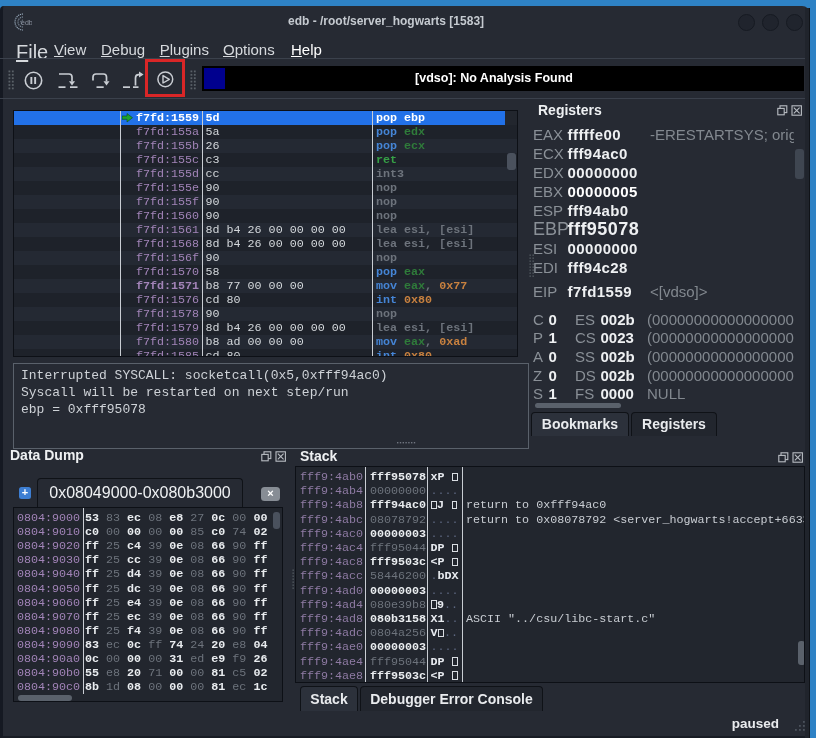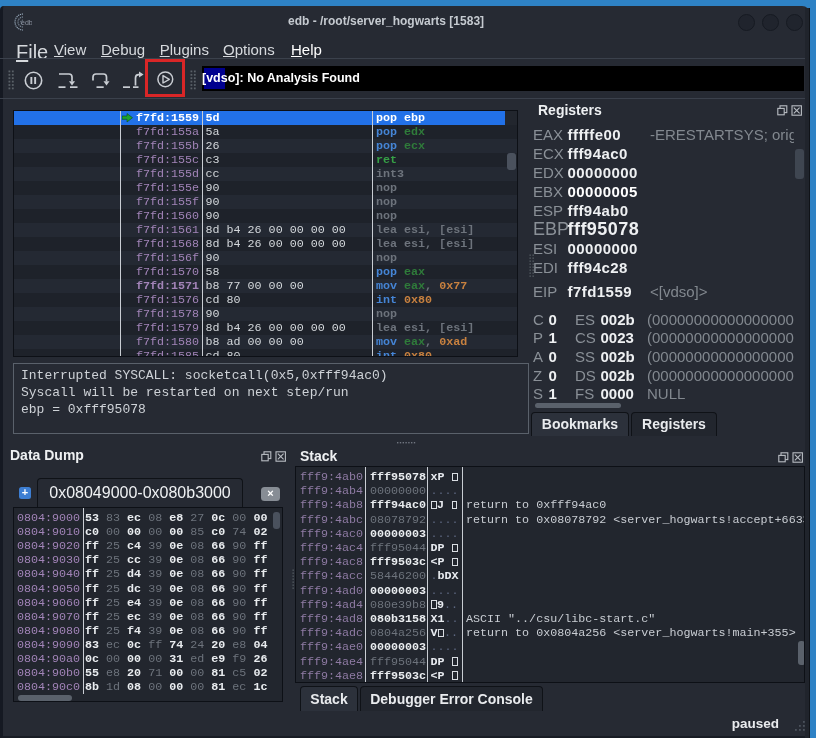--- a/index.html
+++ b/index.html
@@ -81,21 +81,21 @@
     <rect x="3" y="18.3" width="7" height="1.7" fill="#c9cdd3"></rect>
     <rect x="13" y="18.3" width="5.5" height="1.7" fill="#c9cdd3"></rect>
   </svg>
 <svg class="a" style="left:154px;top:68px" width="24" height="24">
     <circle cx="11.3" cy="11.3" r="7.4" fill="none" stroke="#c9cdd3" stroke-width="1.5"></circle>
     <polygon points="9,7.6 9,15 15.3,11.3" fill="none" stroke="#c9cdd3" stroke-width="1.4" stroke-linejoin="round"></polygon>
   </svg>
 <div class="a" style="left:145px;top:59px;width:40px;height:38px;border:3px solid #d92627"></div>
 <div class="a" style="left:202px;top:66px;width:602px;height:25px;background:#000"></div>
 <div class="a" style="left:204px;top:68px;width:21px;height:21px;background:#00008e"></div>
-<div class="a" style="left:202px;top:66px;width:584px;height:25px;line-height:25px;font-size:12.5px;font-weight:bold;color:#fff">[vdso]: No Analysis Found</div>
+<div class="a" style="left:202px;top:66px;width:584px;height:25px;line-height:25px;text-align:center;font-size:12.5px;font-weight:bold;color:#fff">[vdso]: No Analysis Found</div>
 <div class="box" style="left:13px;top:110px;width:505px;height:247px">
 <div class="a" style="left:0;top:0px;width:491px;height:14px;background:#2271e8"></div>
 <div class="a mono" style="left:122px;top:0px;line-height:14px;color:#ffffff;font-weight:bold">f7fd:1559</div>
 <div class="a mono" style="left:191.5px;top:0px;line-height:14px;color:#ffffff;font-weight:bold">5d</div>
 <div class="a mono" style="left:362px;top:0px;line-height:14px;font-weight:bold"><span style="color:#fff">pop ebp</span></div>
 <div class="a" style="left:0;top:14px;width:503px;height:14px;background:#1e222a"></div>
 <div class="a mono" style="left:122px;top:14px;line-height:14px;color:#a284b8;font-weight:normal">f7fd:155a</div>
 <div class="a mono" style="left:191.5px;top:14px;line-height:14px;color:#d3d7db;font-weight:normal">5a</div>
 <div class="a mono" style="left:362px;top:14px;line-height:14px;font-weight:bold"><span style="color:#4585d6">pop</span><span style="color:#6d737c"> </span><span style="color:#2f7c3a">edx</span></div>
 <div class="a" style="left:0;top:28px;width:503px;height:14px;background:#242933"></div>
@@ -208,21 +208,21 @@
     <rect x="3.5" y="12.5" width="1.3" height="1.3" fill="#5a6168"></rect>
     <rect x="0.5" y="15.5" width="1.3" height="1.3" fill="#5a6168"></rect>
     <rect x="3.5" y="15.5" width="1.3" height="1.3" fill="#5a6168"></rect>
     <rect x="0.5" y="18.5" width="1.3" height="1.3" fill="#5a6168"></rect>
     <rect x="3.5" y="18.5" width="1.3" height="1.3" fill="#5a6168"></rect>
     <rect x="0.5" y="21.5" width="1.3" height="1.3" fill="#5a6168"></rect>
     <rect x="3.5" y="21.5" width="1.3" height="1.3" fill="#5a6168"></rect>
   </svg>
 <div class="tab" style="left:531px;top:412px;width:98px;height:24px;line-height:23px;background:#2c313b">Bookmarks</div>
 <div class="tab" style="left:631px;top:412px;width:86px;height:24px;line-height:23px;background:#22262e">Registers</div>
-<div class="a" style="left:13px;top:363px;width:516px;height:71px;border:1px solid #5a616b;padding:3px 7px;font-family:'Liberation Mono',monospace;font-size:13px;line-height:17.2px;color:#ced2d7;white-space:pre">Interrupted SYSCALL: socketcall(0x5,0xfff94ac0)
+<div class="a" style="left:13px;top:363px;width:516px;height:86px;border:1px solid #5a616b;padding:3px 7px;font-family:'Liberation Mono',monospace;font-size:13px;line-height:17.2px;color:#ced2d7;white-space:pre">Interrupted SYSCALL: socketcall(0x5,0xfff94ac0)
 Syscall will be restarted on next step/run
 ebp = 0xfff95078</div>
 <svg class="a" style="left:397px;top:440.5px" width="22" height="4">
     <rect x="0.0" y="1" width="1.4" height="1.4" fill="#707680"></rect>
     <rect x="2.8" y="1" width="1.4" height="1.4" fill="#707680"></rect>
     <rect x="5.6" y="1" width="1.4" height="1.4" fill="#707680"></rect>
     <rect x="8.399999999999999" y="1" width="1.4" height="1.4" fill="#707680"></rect>
     <rect x="11.2" y="1" width="1.4" height="1.4" fill="#707680"></rect>
     <rect x="14.0" y="1" width="1.4" height="1.4" fill="#707680"></rect>
     <rect x="16.799999999999997" y="1" width="1.4" height="1.4" fill="#707680"></rect>
@@ -328,21 +328,20 @@
 <div class="a mono" style="left:4px;top:130.8px;line-height:14.2px;color:#8f7ba4">fff9:4ad4</div>
 <div class="a mono" style="left:74px;top:130.8px;line-height:14.2px;color:#6d737c;font-weight:normal">080e39b8</div>
 <div class="a mono" style="left:134.5px;top:130.8px;line-height:14.2px"><span class="bb"></span><span style="color:#e8ebf0;font-weight:bold">9</span><span style="color:#5d6780">..</span></div>
 <div class="a mono" style="left:4px;top:145.0px;line-height:14.2px;color:#8f7ba4">fff9:4ad8</div>
 <div class="a mono" style="left:74px;top:145.0px;line-height:14.2px;color:#e9ecef;font-weight:bold">080b3158</div>
 <div class="a mono" style="left:134.5px;top:145.0px;line-height:14.2px"><span style="color:#e8ebf0;font-weight:bold">X1</span><span style="color:#5d6780">.</span><span style="color:#5d6780">.</span></div>
 <div class="a mono" style="left:170px;top:145.0px;line-height:14.2px;color:#c9cdd3;white-space:nowrap">ASCII "../csu/libc-start.c"</div>
 <div class="a mono" style="left:4px;top:159.2px;line-height:14.2px;color:#8f7ba4">fff9:4adc</div>
 <div class="a mono" style="left:74px;top:159.2px;line-height:14.2px;color:#6d737c;font-weight:normal">0804a256</div>
 <div class="a mono" style="left:134.5px;top:159.2px;line-height:14.2px"><span style="color:#e8ebf0;font-weight:bold">V</span><span class="bb"></span><span style="color:#5d6780">..</span></div>
-<div class="a mono" style="left:170px;top:159.2px;line-height:14.2px;color:#c9cdd3;white-space:nowrap">return to 0x0804a256 &lt;server_hogwarts!main+355&gt;</div>
 <div class="a mono" style="left:4px;top:173.39999999999998px;line-height:14.2px;color:#8f7ba4">fff9:4ae0</div>
 <div class="a mono" style="left:74px;top:173.39999999999998px;line-height:14.2px;color:#e9ecef;font-weight:bold">00000003</div>
 <div class="a mono" style="left:134.5px;top:173.39999999999998px;line-height:14.2px"><span style="color:#5d6780">....</span></div>
 <div class="a mono" style="left:4px;top:187.6px;line-height:14.2px;color:#8f7ba4">fff9:4ae4</div>
 <div class="a mono" style="left:74px;top:187.6px;line-height:14.2px;color:#6d737c;font-weight:normal">fff95044</div>
 <div class="a mono" style="left:134.5px;top:187.6px;line-height:14.2px"><span style="color:#e8ebf0;font-weight:bold">DP</span><span style="color:#5d6780"> </span><span class="bb"></span></div>
 <div class="a mono" style="left:4px;top:201.79999999999998px;line-height:14.2px;color:#8f7ba4">fff9:4ae8</div>
 <div class="a mono" style="left:74px;top:201.79999999999998px;line-height:14.2px;color:#e9ecef;font-weight:bold">fff9503c</div>
 <div class="a mono" style="left:134.5px;top:201.79999999999998px;line-height:14.2px"><span style="color:#e8ebf0;font-weight:bold">&lt;P</span><span style="color:#5d6780"> </span><span class="bb"></span></div>
 <div class="vl" style="left:69px;top:0;height:215px"></div>

